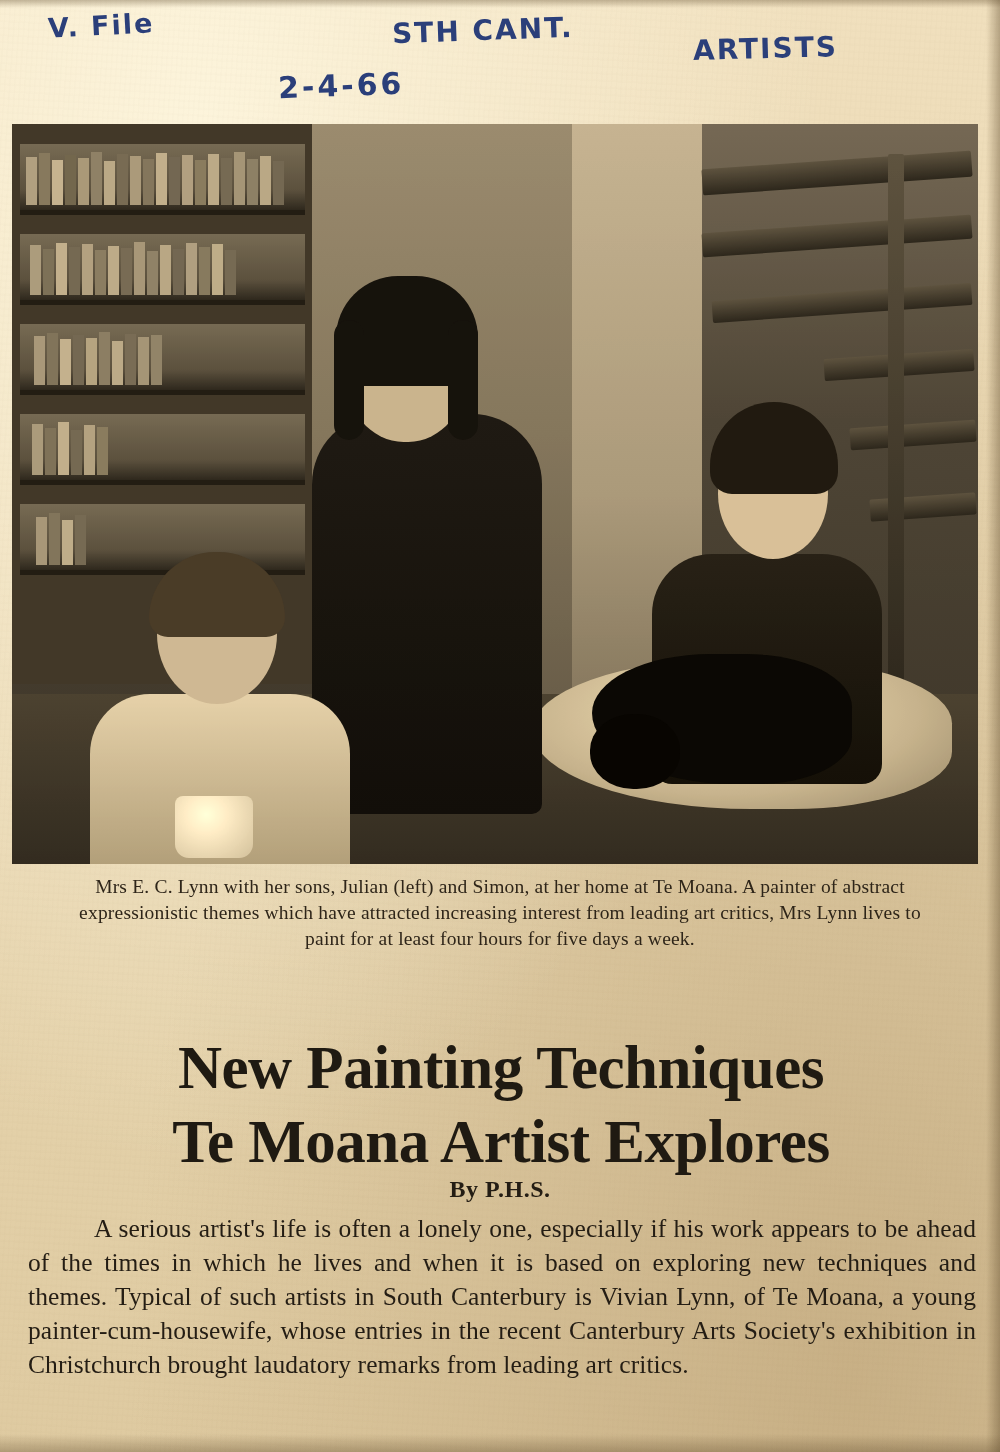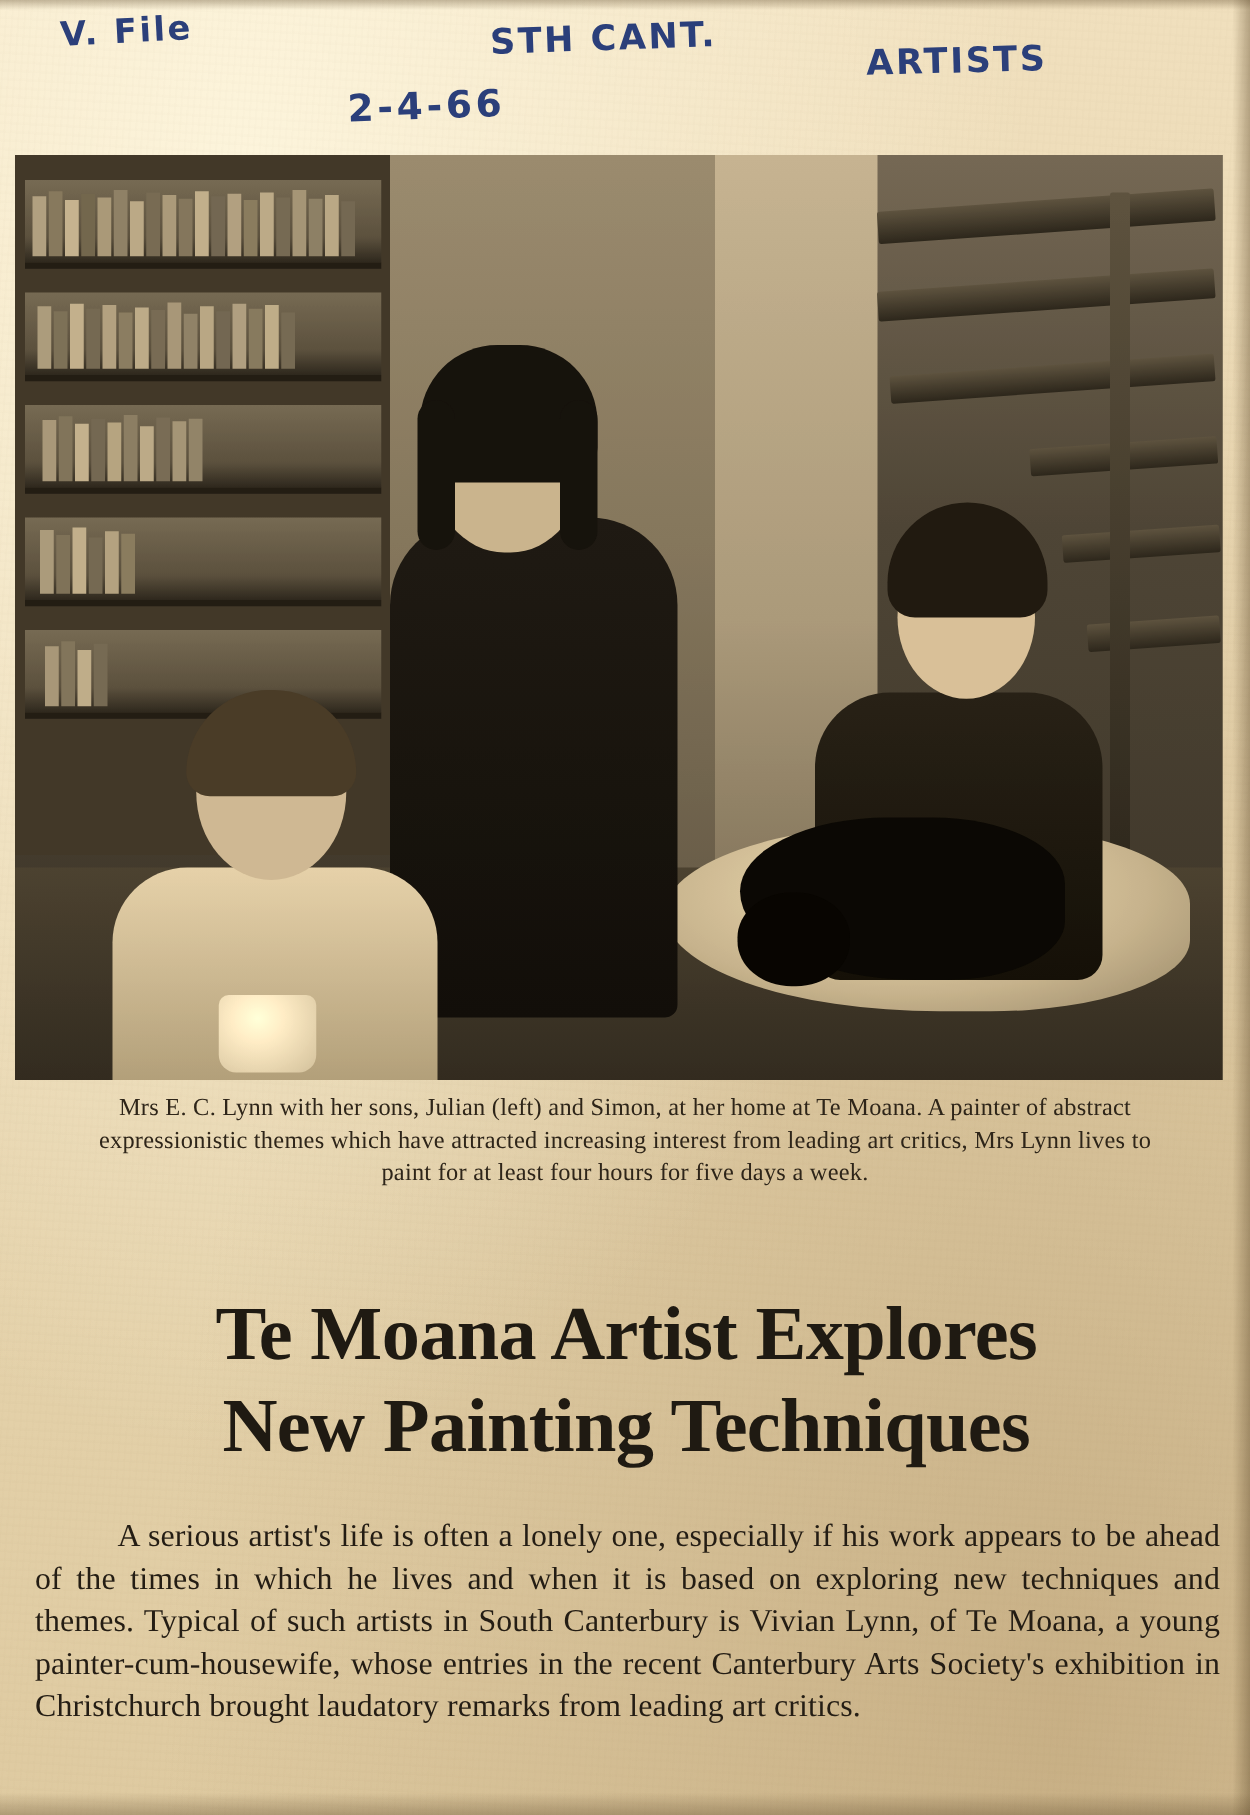--- a/index.html
+++ b/index.html
@@ -370,24 +370,25 @@
     <div class="ph" id="ph-boy2-head"></div>
     <div class="ph" id="ph-boy2-hair"></div>
 
     <div class="ph" id="ph-cat"></div>
     <div class="ph" id="ph-cat-head"></div>
   </div>
 
   <div id="caption">Mrs E. C. Lynn with her sons, Julian (left) and Simon, at her home at Te Moana. A painter of abstract expressionistic themes which have attracted increasing interest from leading art critics, Mrs Lynn lives to paint for at least four hours for five days a week.</div>
 
   <h1 id="headline">
+    <span class="hl-line">New Painting Techniques</span>
     <span class="hl-line">Te Moana Artist Explores</span>
-    <span class="hl-line">New Painting Techniques</span>
   </h1>
 
+  <div id="byline">By P.H.S.</div>
 
   <div id="body-text">A serious artist's life is often a lonely one, especially if his work appears to be ahead of the times in which he lives and when it is based on exploring new techniques and themes.  Typical of such artists in South Canterbury is Vivian Lynn, of Te Moana, a young painter-cum-housewife, whose entries in the recent Canterbury Arts Society's exhibition in Christchurch brought laudatory remarks from leading art critics.</div>
 
   <div id="edge-top"></div>
   <div id="edge-right"></div>
   <div id="edge-bottom"></div>
 
 </div>
 
 </body></html>

